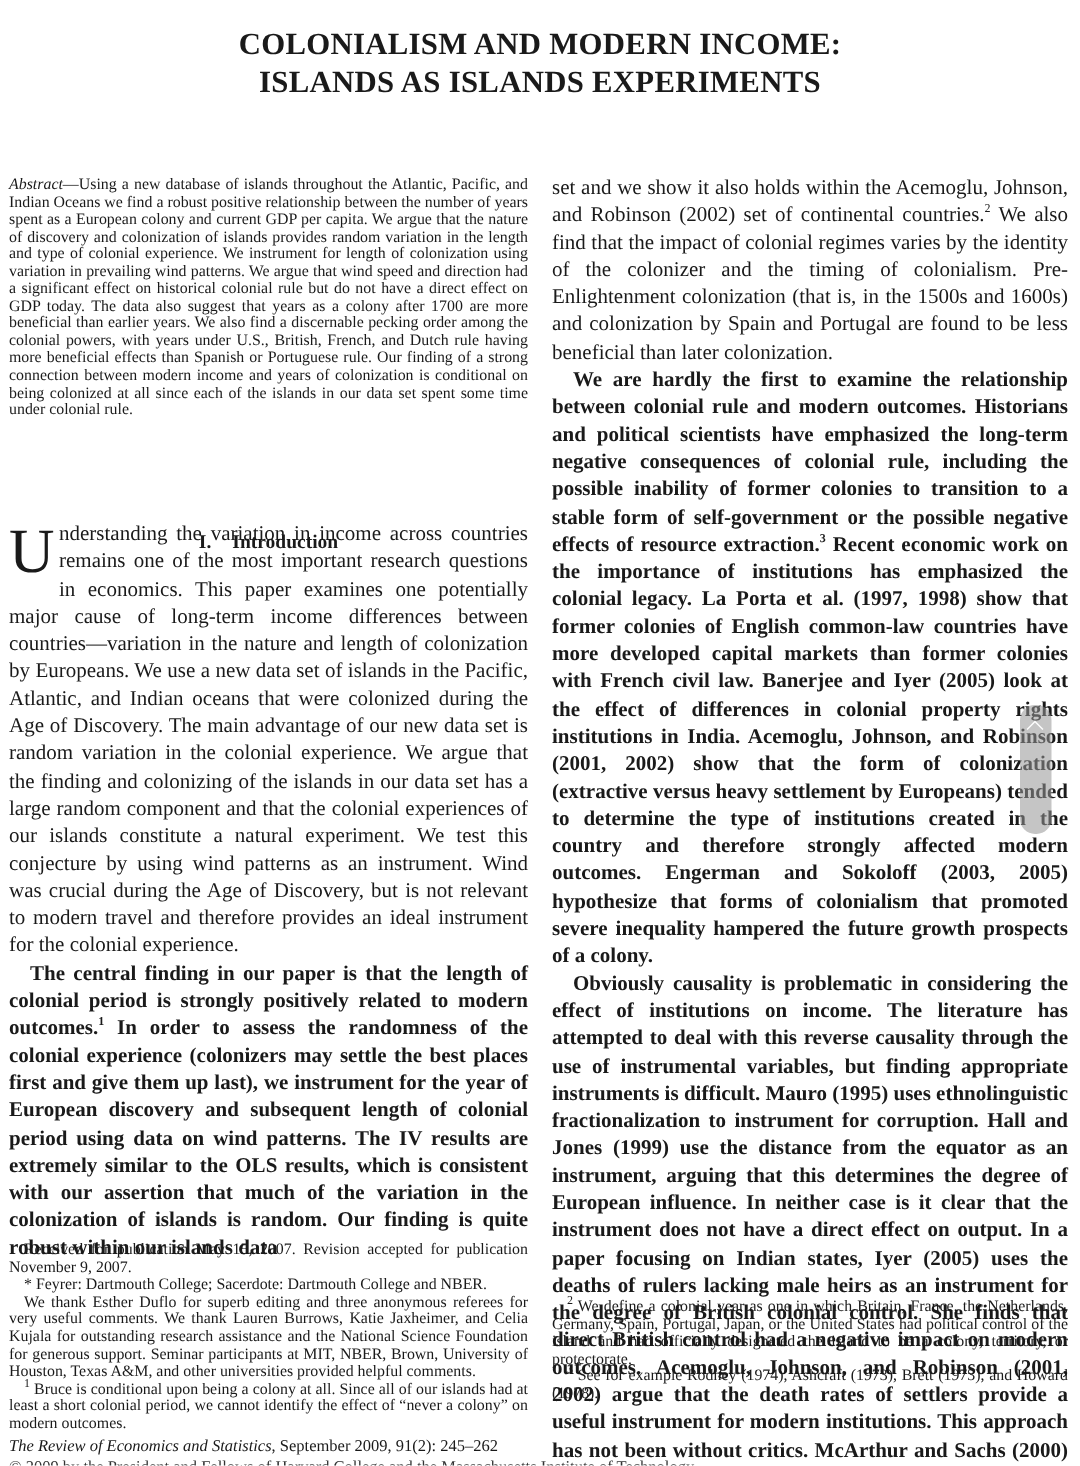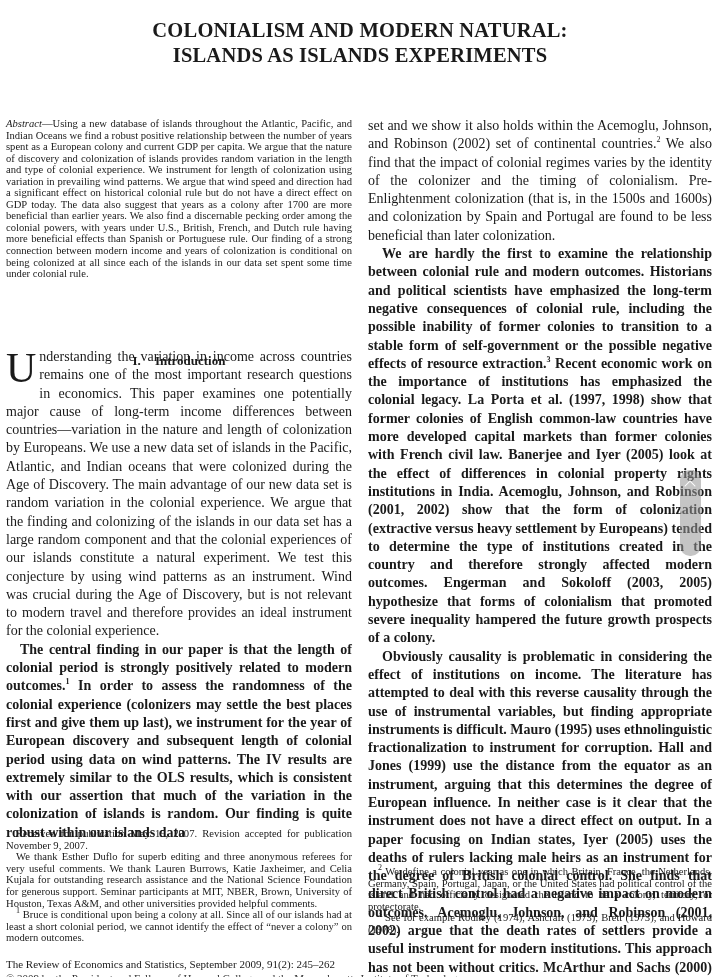--- a/index.html
+++ b/index.html
@@ -119,21 +119,21 @@
 
   .journal-line {
     position: absolute;
     left: 6px;
     top: 958px;
     width: 700px;
     font-size: 11px;
     line-height: 13px;
     white-space: nowrap;
   }
-  .journal-line .jname { }
+  .journal-line .jname { font-style: italic; }
   .copyright-line {
     position: absolute;
     left: 6px;
     top: 972px;
     width: 700px;
     font-size: 11px;
     line-height: 13px;
     white-space: nowrap;
     color: #333;
   }
@@ -158,21 +158,21 @@
     border-top: 1.5px solid rgba(255,255,255,0.95);
     transform: rotate(45deg);
   }
 </style>
 </head>
 <body>
 
 <div class="page">
 
   <div class="title">
-    <div>COLONIALISM AND MODERN NATURAL:</div>
+    <div>COLONIALISM AND MODERN INCOME:</div>
     <div>ISLANDS AS ISLANDS EXPERIMENTS</div>
   </div>
 
 
   <div class="abstract">
     <span class="abs-label">Abstract</span><span>—Using a new database of islands throughout the Atlantic, Pacific, and Indian Oceans we find a robust positive relationship between the number of years spent as a European colony and current GDP per capita. We argue that the nature of discovery and colonization of islands provides random variation in the length and type of colonial experience. We instrument for length of colonization using variation in prevailing wind patterns. We argue that wind speed and direction had a significant effect on historical colonial rule but do not have a direct effect on GDP today. The data also suggest that years as a colony after 1700 are more beneficial than earlier years. We also find a discernable pecking order among the colonial powers, with years under U.S., British, French, and Dutch rule having more beneficial effects than Spanish or Portuguese rule. Our finding of a strong connection between modern income and years of colonization is conditional on being colonized at all since each of the islands in our data set spent some time under colonial rule.</span>
   </div>
 
   <div class="section-heading">
     <span class="num">I.</span><span>Introduction</span>
@@ -182,20 +182,21 @@
     <p>
       <span class="dropcap">U</span><span>nderstanding the variation in income across countries remains one of the most important research questions in economics. This paper examines one potentially major cause of long-term income differences between countries—variation in the nature and length of colonization by Europeans. We use a new data set of islands in the Pacific, Atlantic, and Indian oceans that were colonized during the Age of Discovery. The main advantage of our new data set is random variation in the colonial experience. We argue that the finding and colonizing of the islands in our data set has a large random component and that the colonial experiences of our islands constitute a natural experiment. We test this conjecture by using wind patterns as an instrument. Wind was crucial during the Age of Discovery, but is not relevant to modern travel and therefore provides an ideal instrument for the colonial experience.</span>
     </p>
     <p class="indent">
       <span>The central finding in our paper is that the length of colonial period is strongly positively related to modern outcomes.</span><sup>1</sup><span> In order to assess the randomness of the colonial experience (colonizers may settle the best places first and give them up last), we instrument for the year of European discovery and subsequent length of colonial period using data on wind patterns. The IV results are extremely similar to the OLS results, which is consistent with our assertion that much of the variation in the colonization of islands is random. Our finding is quite robust within our islands data</span>
     </p>
   </div>
 
   <div class="footnotes-left">
     <p>Received for publication May 15, 2007. Revision accepted for publication November 9, 2007.</p>
+    <p>* Feyrer: Dartmouth College; Sacerdote: Dartmouth College and NBER.</p>
     <p>We thank Esther Duflo for superb editing and three anonymous referees for very useful comments. We thank Lauren Burrows, Katie Jaxheimer, and Celia Kujala for outstanding research assistance and the National Science Foundation for generous support. Seminar participants at MIT, NBER, Brown, University of Houston, Texas A&amp;M, and other universities provided helpful comments.</p>
     <p><sup>1</sup><span> Bruce is conditional upon being a colony at all. Since all of our islands had at least a short colonial period, we cannot identify the effect of “never a colony” on modern outcomes.</span></p>
   </div>
 
   <div class="body-right">
     <p>
       <span>set and we show it also holds within the Acemoglu, Johnson, and Robinson (2002) set of continental countries.</span><sup>2</sup><span> We also find that the impact of colonial regimes varies by the identity of the colonizer and the timing of colonialism. Pre-Enlightenment colonization (that is, in the 1500s and 1600s) and colonization by Spain and Portugal are found to be less beneficial than later colonization.</span>
     </p>
     <p class="indent">
       <span>We are hardly the first to examine the relationship between colonial rule and modern outcomes. Historians and political scientists have emphasized the long-term negative consequences of colonial rule, including the possible inability of former colonies to transition to a stable form of self-government or the possible negative effects of resource extraction.</span><sup>3</sup><span> Recent economic work on the importance of institutions has emphasized the colonial legacy. La Porta et al. (1997, 1998) show that former colonies of English common-law countries have more developed capital markets than former colonies with French civil law. Banerjee and Iyer (2005) look at the effect of differences in colonial property rights institutions in India. Acemoglu, Johnson, and Robinson (2001, 2002) show that the form of colonization (extractive versus heavy settlement by Europeans) tended to determine the type of institutions created in the country and therefore strongly affected modern outcomes. Engerman and Sokoloff (2003, 2005) hypothesize that forms of colonialism that promoted severe inequality hampered the future growth prospects of a colony.</span>

